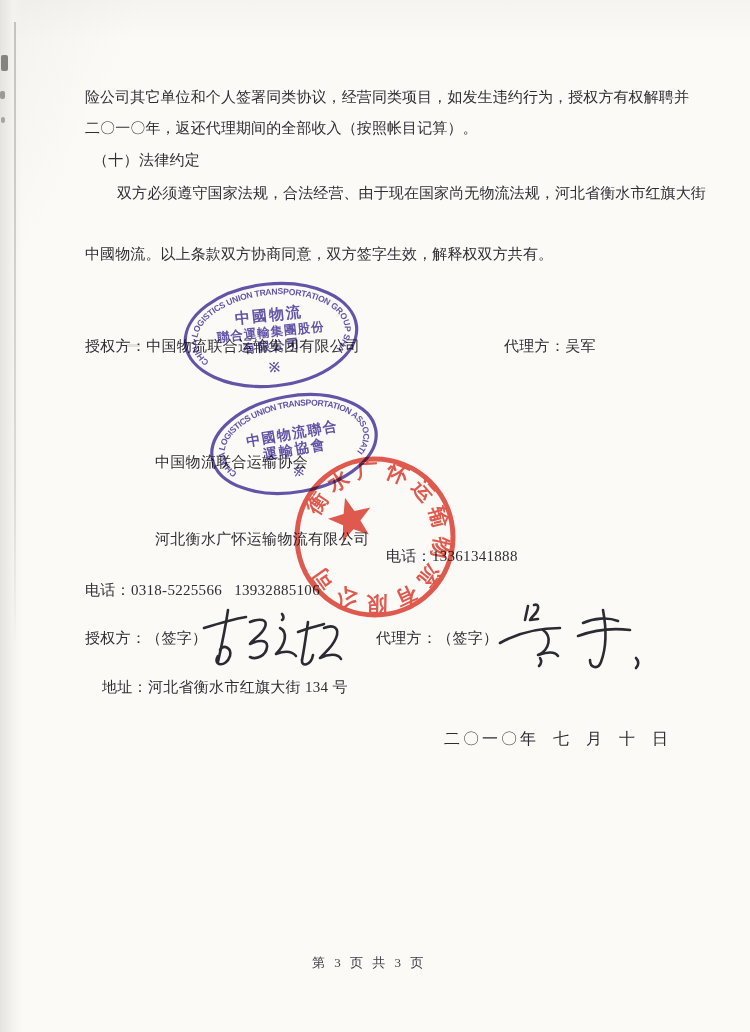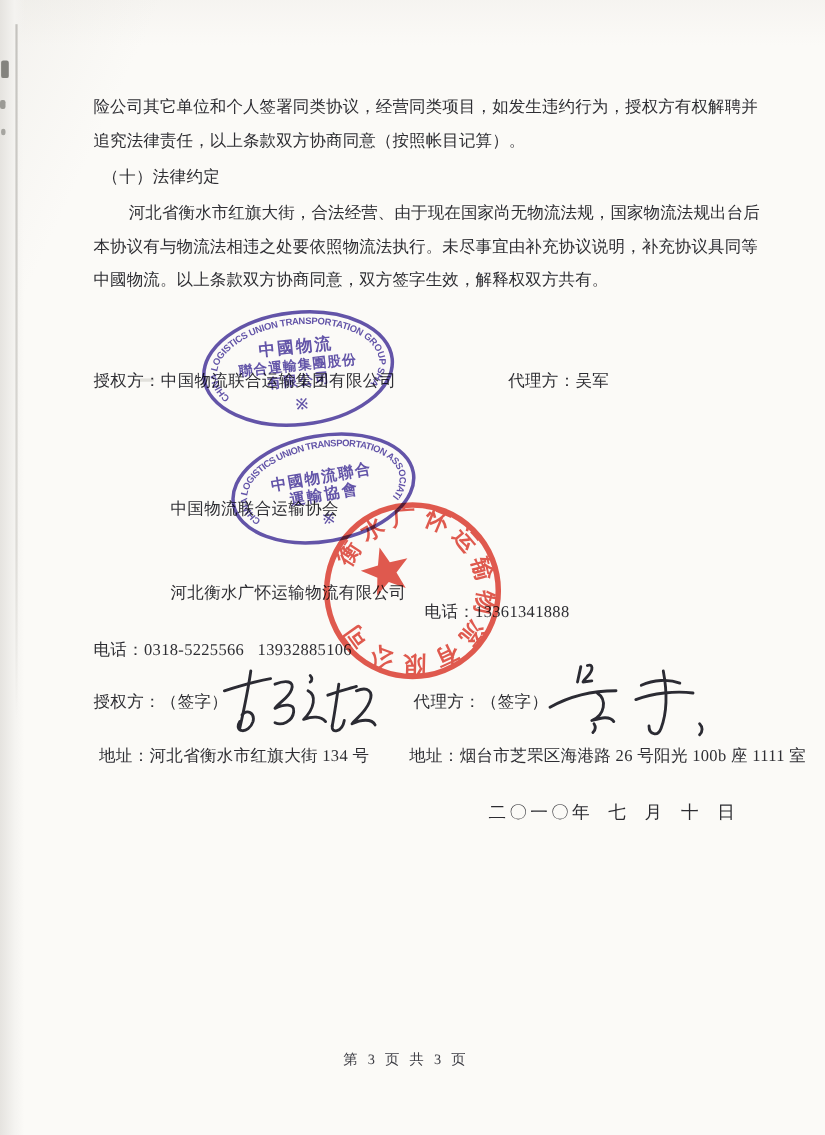--- a/index.html
+++ b/index.html
@@ -41,36 +41,34 @@
 <div class="paper">
 
   <div class="edge-strip"></div>
   <div class="edge-line"></div>
   <div class="speck-a"></div>
   <div class="speck-b"></div>
   <div class="speck-c"></div>
   <div class="smudge"></div>
 
   <div class="line body-just" style="left:85px;top:88px;">险公司其它单位和个人签署同类协议，经营同类项目，如发生违约行为，授权方有权解聘并</div>
-  <div class="line body-just" style="left:85px;top:119px;">追究法律责任，以上条款双方协商同意（按照帐目记算）。</div>
+  <div class="line body-just" style="left:85px;top:119px;">二〇一〇年，返还代理期间的全部收入（按照帐目记算）。</div>
   <div class="line" style="left:93px;top:151px;text-align:center;">（十）法律约定</div>
-  <div class="line body-just" style="left:117px;top:184px;">河北省衡水市红旗大街，合法经营、由于现在国家尚无物流法规，国家物流法规出台后</div>
-  <div class="line body-just" style="left:85px;top:215px;">本协议有与物流法相违之处要依照物流法执行。未尽事宜由补充协议说明，补充协议具同等</div>
+  <div class="line body-just" style="left:117px;top:184px;">双方必须遵守国家法规，合法经营、由于现在国家尚无物流法规，河北省衡水市红旗大街</div>
   <div class="line body-just" style="left:85px;top:245px;">中國物流。以上条款双方协商同意，双方签字生效，解释权双方共有。</div>
 
   <div class="line" style="left:85px;top:337px;">授权方：中国物流联合运输集团有限公司</div>
-  <div class="line" style="left:462px;top:337px;">代理方：吴军</div>
+  <div class="line" style="left:504px;top:337px;">代理方：吴军</div>
   <div class="line" style="left:155px;top:453px;">中国物流联合运输协会</div>
   <div class="line" style="left:155px;top:530px;">河北衡水广怀运输物流有限公司</div>
   <div class="line" style="left:85px;top:581px;">电话：0318-5225566   13932885106</div>
   <div class="line" style="left:386px;top:547px;">电话：13361341888</div>
   <div class="line" style="left:85px;top:629px;">授权方：（签字）</div>
   <div class="line" style="left:376px;top:629px;">代理方：（签字）</div>
-  <div class="line" style="left:90px;top:678px;">地址：河北省衡水市红旗大街 134 号</div>
-  <div class="line" style="left:372px;top:678px;">地址：烟台市芝罘区海港路 26 号阳光 100b 座 1111 室</div>
+  <div class="line" style="left:102px;top:678px;">地址：河北省衡水市红旗大街 134 号</div>
   <div class="line date-line" style="left:408px;top:729px;margin-left:36px;">二〇一〇年  七  月  十  日</div>
   <div class="line footer-line" style="left:312px;top:954px;">第 3 页 共 3 页</div>
 
   <div class="stamp" style="left:176px;top:276px;transform:rotate(-6deg);">
     <svg width="190" height="118" viewBox="0 0 190 118">
       <g opacity="0.88">
         <ellipse cx="95" cy="59" rx="86" ry="51" fill="none" stroke-width="3.2" stroke="#4f3fa3"></ellipse>
         <path id="ring1" d="M30.9,79 A74,40 0 1 1 159.1,79" fill="none"></path>
         <text class="ring-text" font-size="8.6" letter-spacing="1.2" fill="#4f3fa3">
           <textPath href="#ring1" startOffset="0" textLength="242">CHINA LOGISTICS UNION TRANSPORTATION GROUP SHARE</textPath>

